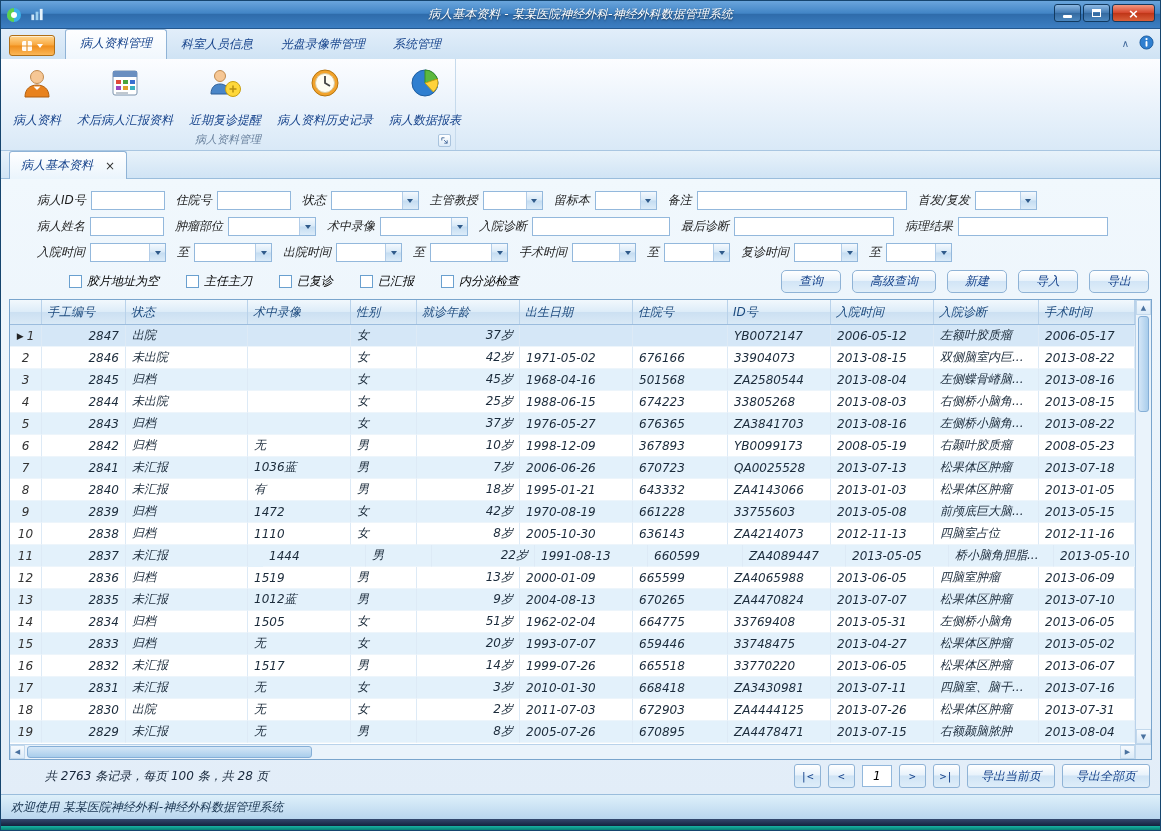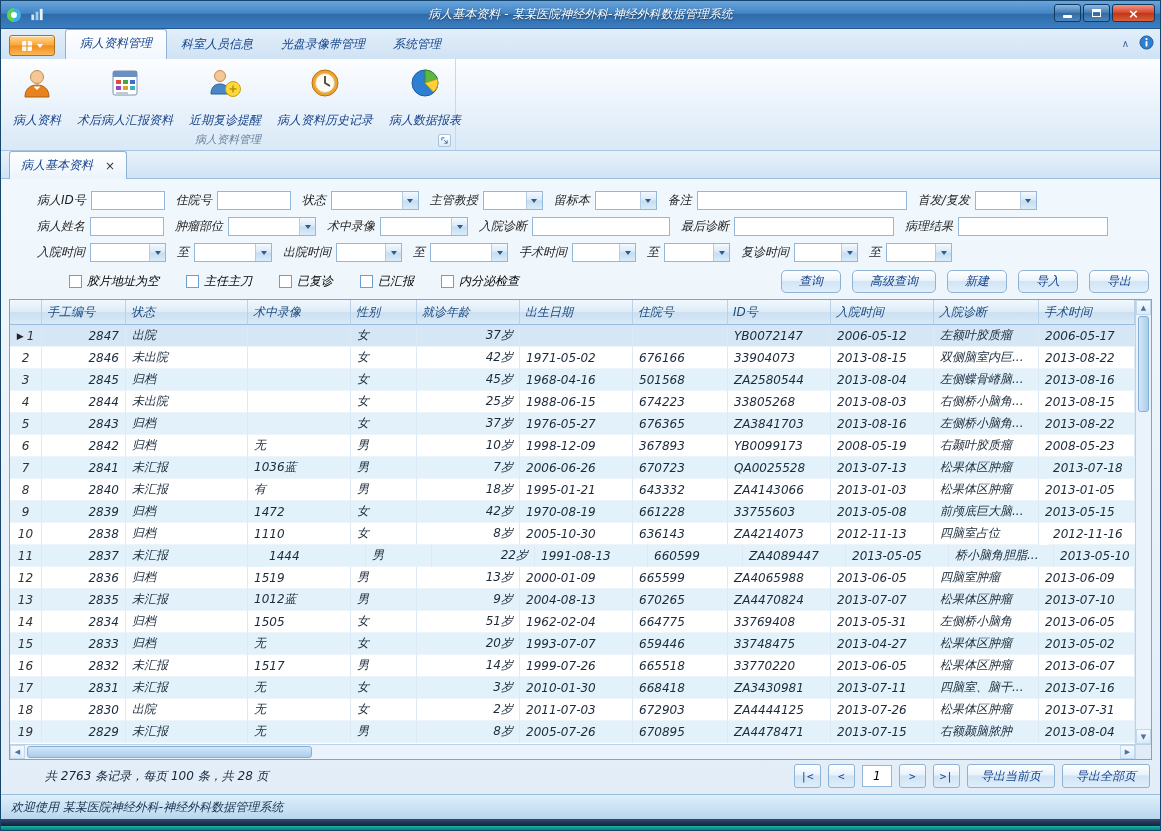--- a/index.html
+++ b/index.html
@@ -517,21 +517,21 @@
                 <div class="gc" style="flex: 0 0 84px; justify-content: flex-end;">2841</div>
                 <div class="gc" style="flex: 0 0 122px; justify-content: flex-start;">未汇报</div>
                 <div class="gc" style="flex: 0 0 103px; justify-content: flex-start;">1036蓝</div>
                 <div class="gc" style="flex: 0 0 66px; justify-content: flex-start;">男</div>
                 <div class="gc" style="flex: 0 0 103px; justify-content: flex-end;">7岁</div>
                 <div class="gc" style="flex: 0 0 113px; justify-content: flex-start;">2006-06-26</div>
                 <div class="gc" style="flex: 0 0 95px; justify-content: flex-start;">670723</div>
                 <div class="gc" style="flex: 0 0 103px; justify-content: flex-start;">QA0025528</div>
                 <div class="gc" style="flex: 0 0 103px; justify-content: flex-start;">2013-07-13</div>
                 <div class="gc" style="flex: 0 0 105px; justify-content: flex-start;">松果体区肿瘤</div>
-                <div class="gc" style="flex: 1 0 96px; justify-content: flex-start; margin-left: 8px;">2013-07-18</div>
+                <div class="gc" style="flex: 1 0 96px; justify-content: flex-start;">2013-07-18</div>
               </div>
               <div class="grow">
                 <div class="gc ind" style="flex: 0 0 32px;">
                   <span>8</span>
                 </div>
                 <div class="gc" style="flex: 0 0 84px; justify-content: flex-end;">2840</div>
                 <div class="gc" style="flex: 0 0 122px; justify-content: flex-start;">未汇报</div>
                 <div class="gc" style="flex: 0 0 103px; justify-content: flex-start;">有</div>
                 <div class="gc" style="flex: 0 0 66px; justify-content: flex-start;">男</div>
                 <div class="gc" style="flex: 0 0 103px; justify-content: flex-end;">18岁</div>
@@ -565,21 +565,21 @@
                 <div class="gc" style="flex: 0 0 84px; justify-content: flex-end;">2838</div>
                 <div class="gc" style="flex: 0 0 122px; justify-content: flex-start;">归档</div>
                 <div class="gc" style="flex: 0 0 103px; justify-content: flex-start;">1110</div>
                 <div class="gc" style="flex: 0 0 66px; justify-content: flex-start;">女</div>
                 <div class="gc" style="flex: 0 0 103px; justify-content: flex-end;">8岁</div>
                 <div class="gc" style="flex: 0 0 113px; justify-content: flex-start;">2005-10-30</div>
                 <div class="gc" style="flex: 0 0 95px; justify-content: flex-start;">636143</div>
                 <div class="gc" style="flex: 0 0 103px; justify-content: flex-start;">ZA4214073</div>
                 <div class="gc" style="flex: 0 0 103px; justify-content: flex-start;">2012-11-13</div>
                 <div class="gc" style="flex: 0 0 105px; justify-content: flex-start;">四脑室占位</div>
-                <div class="gc" style="flex: 1 0 96px; justify-content: flex-start; margin-left: 8px;">2012-11-16</div>
+                <div class="gc" style="flex: 1 0 96px; justify-content: flex-start;">2012-11-16</div>
               </div>
               <div class="grow alt">
                 <div class="gc ind" style="flex: 0 0 32px;">
                   <span>11</span>
                 </div>
                 <div class="gc" style="flex: 0 0 84px; justify-content: flex-end;">2837</div>
                 <div class="gc" style="flex: 0 0 122px; justify-content: flex-start;">未汇报</div>
                 <div class="gc" style="flex: 0 0 103px; justify-content: flex-start; margin-left: 15px;">1444</div>
                 <div class="gc" style="flex: 0 0 66px; justify-content: flex-start;">男</div>
                 <div class="gc" style="flex: 0 0 103px; justify-content: flex-end;">22岁</div>

